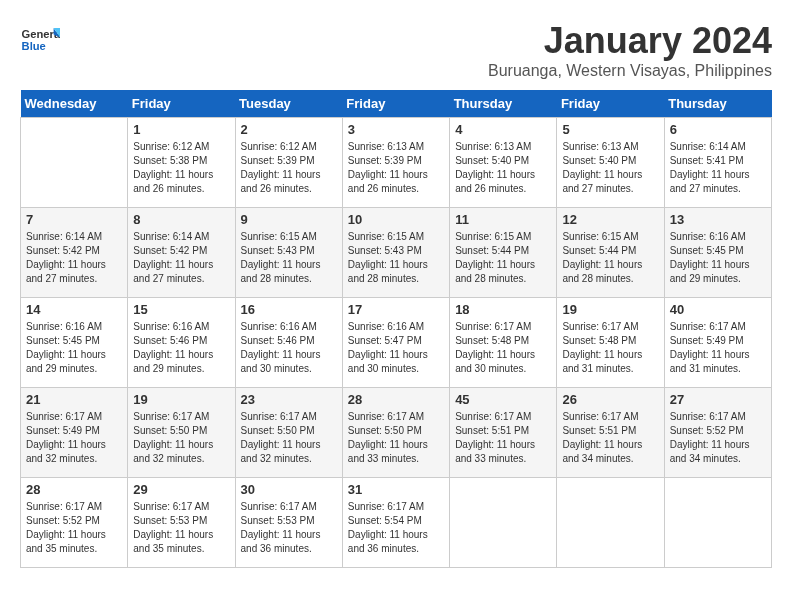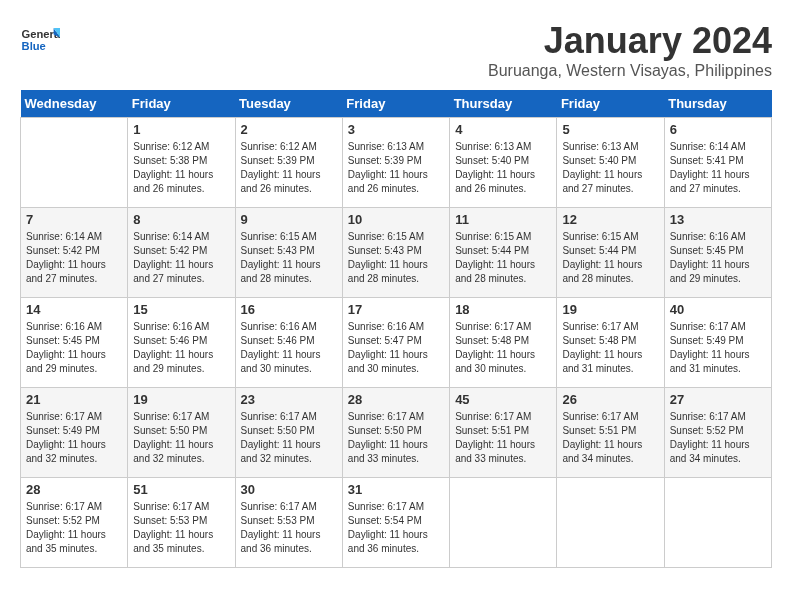--- a/index.html
+++ b/index.html
@@ -229,21 +229,21 @@
           <div class="day-number">27</div>
           <div class="day-info">Sunrise: 6:17 AM<br>Sunset: 5:52 PM<br>Daylight: 11 hours<br>and 34 minutes.</div>
         </td>
       </tr>
       <tr>
         <td>
           <div class="day-number">28</div>
           <div class="day-info">Sunrise: 6:17 AM<br>Sunset: 5:52 PM<br>Daylight: 11 hours<br>and 35 minutes.</div>
         </td>
         <td>
-          <div class="day-number">51</div>
+          <div class="day-number">29</div>
           <div class="day-info">Sunrise: 6:17 AM<br>Sunset: 5:53 PM<br>Daylight: 11 hours<br>and 35 minutes.</div>
         </td>
         <td>
           <div class="day-number">30</div>
           <div class="day-info">Sunrise: 6:17 AM<br>Sunset: 5:53 PM<br>Daylight: 11 hours<br>and 36 minutes.</div>
         </td>
         <td>
           <div class="day-number">31</div>
           <div class="day-info">Sunrise: 6:17 AM<br>Sunset: 5:54 PM<br>Daylight: 11 hours<br>and 36 minutes.</div>
         </td>

